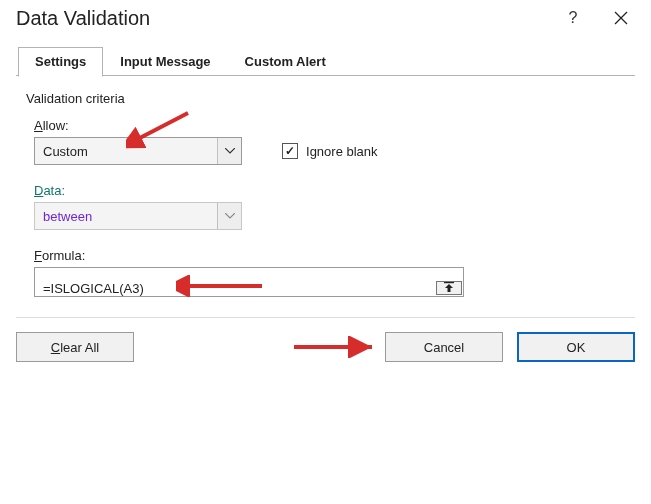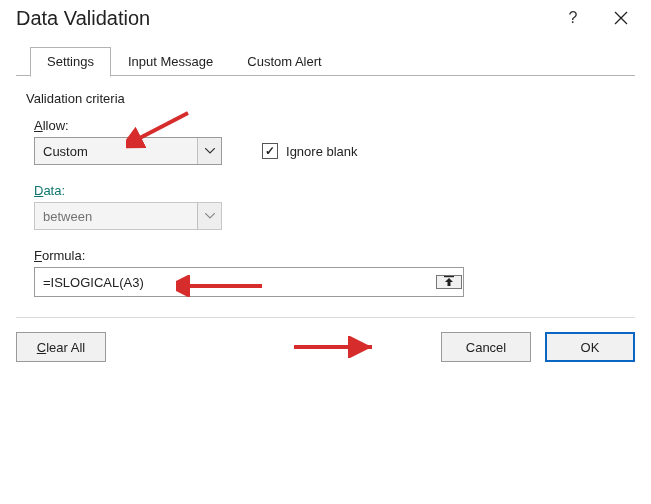--- a/index.html
+++ b/index.html
@@ -33,21 +33,22 @@
       color: #333;
     }
     .titlebar .help { font-size: 16px; margin-right: 8px; }
     .titlebar .close svg { width: 14px; height: 14px; }
     .content {
       padding: 10px 16px 0 16px;
     }
     .tabs {
       display: flex;
       position: relative;
-      margin-left: 14px;
+      margin-left: 2px;
+      font-weight: bold;
     }
     .tab {
       padding: 6px 16px 7px 16px;
       border: 1px solid transparent;
       font-size: 13px;
       position: relative;
       top: 1px;
       cursor: default;
     }
     .tab.active {
@@ -70,48 +71,48 @@
       margin-bottom: 12px;
     }
     .field-label {
       font-size: 13px;
       margin-bottom: 4px;
     }
     .u { text-decoration: underline; }
     .row { display: flex; align-items: center; }
     .gap { margin-bottom: 18px; }
     .select {
-      width: 188px;
+      width: 208px;
       height: 28px;
       border: 1px solid #9a9a9a;
       background: #f4f4f4;
       display: flex;
       align-items: stretch;
     }
-    .select.disabled { color: #737373; border-color:#c7c7c7; }
+    .select.disabled { color: #6d28d9; border-color:#c7c7c7; }
     .select .val {
       flex: 1;
       padding: 0 8px;
       display: flex;
       align-items: center;
     }
     .select .chev {
       width: 24px;
       border-left: 1px solid #c0c0c0;
       display: flex;
       align-items: center;
       justify-content: center;
       background: #eee;
     }
     .formula-box {
       width: 430px;
       height: 30px;
       border: 1px solid #9a9a9a;
       display: flex;
-      align-items: center;
+      align-items: flex-end;
       background: #fff;
     }
     .formula-box .val {
       flex: 1;
       padding: 0 8px;
       display: flex;
       align-items: center;
     }
     .formula-box .picker {
       width: 26px;
@@ -151,21 +152,21 @@
       margin: 0 16px;
     }
     .buttons {
       display: flex;
       align-items: center;
       padding: 14px 16px;
       gap: 14px;
     }
     .buttons .spacer { flex: 1; }
     .btn {
-      width: 90px;
+      width: 118px;
       height: 30px;
       border: 1px solid #9a9a9a;
       background: #f1f1f1;
       display: flex;
       align-items: center;
       justify-content: center;
       font-size: 13px;
       text-align: right;
     }
     .btn.primary {

